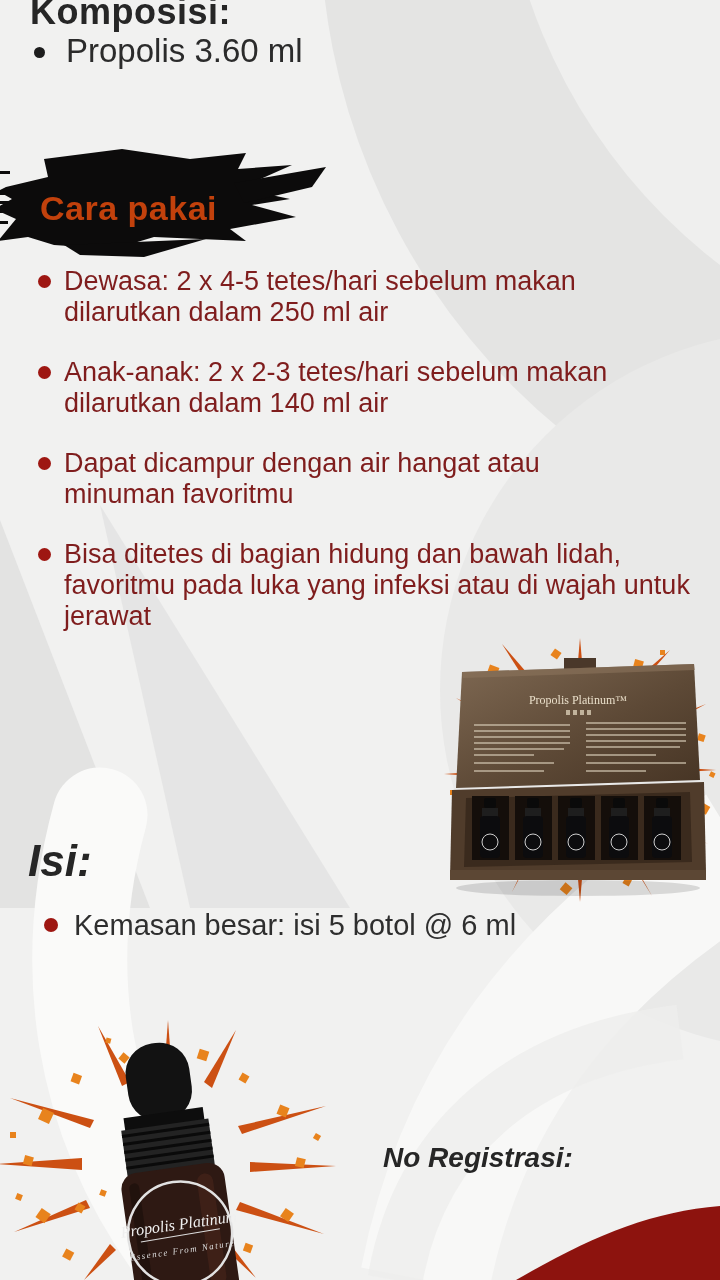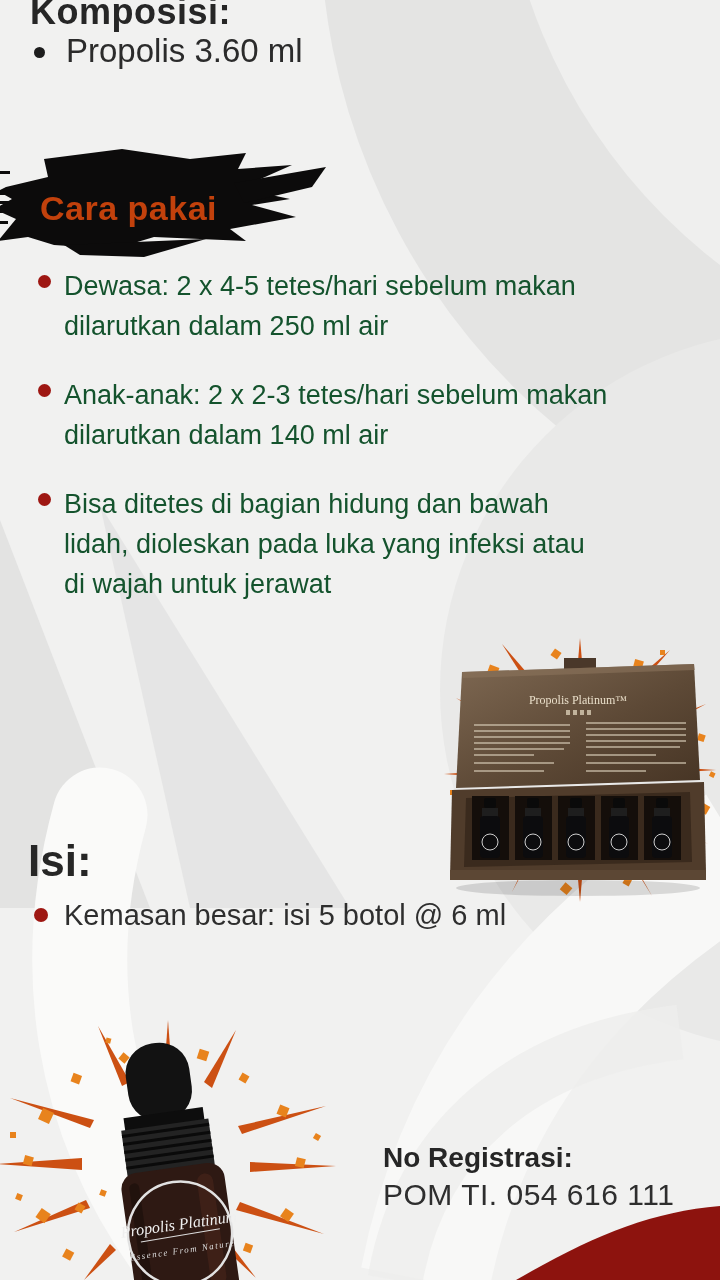--- a/index.html
+++ b/index.html
@@ -12,34 +12,34 @@
   .abs{position:absolute;}
   
   .h-komposisi{left:30px;top:-9px;font-size:36px;font-weight:700;color:#262626;letter-spacing:.5px;}
   .komposisi-item{left:30px;top:32px;font-size:33px;color:#2b2b2b;white-space:nowrap;padding-left:36px;}
   .komposisi-item::before{content:"";position:absolute;left:4px;top:15px;width:11px;height:11px;border-radius:50%;background:#1d1d1d;}
   
   .brush-wrap{left:-6px;top:143px;width:340px;height:120px;}
   .brush-label{left:40px;top:182px;font-size:34px;font-weight:700;color:#c2410c;letter-spacing:.5px;margin-top:7px;}
   
   .steps{left:36px;top:266px;width:660px;list-style:none;margin:0;padding:0;}
-  .steps li{position:relative;padding-left:28px;margin-bottom:29px;font-size:27px;line-height:40px;color:#14532d;}
+  .steps li{position:relative;padding-left:28px;margin-bottom:29px;font-size:27px;line-height:31px;color:#7f1d1d;}
   .steps li::before{content:"";position:absolute;left:2px;top:9px;width:13px;height:13px;border-radius:50%;background:#9e1712;}
   .steps li:nth-child(1){max-width:600px;}
   .steps li:nth-child(2){max-width:630px;}
   .steps li:nth-child(3){max-width:540px;}
   .steps li:nth-child(4){max-width:648px;}
   
-  .h-isi{left:28px;top:836px;font-size:44px;font-weight:700;color:#262626;}
-  .isi-list{left:30px;top:896px;list-style:none;margin:2px;padding:0;}
+  .h-isi{left:28px;top:836px;font-size:44px;font-weight:700;color:#262626;font-style:italic;}
+  .isi-list{left:30px;top:896px;list-style:none;margin:12px;padding:0;}
   .isi-list li{position:relative;padding-left:32px;margin-bottom:26px;font-size:29px;line-height:34px;color:#2e2e2e;white-space:nowrap;}
   .isi-list li::before{content:"";position:absolute;left:2px;top:10px;width:14px;height:14px;border-radius:50%;background:#9e1712;}
   
   .reg{left:383px;top:1142px;}
-  .reg .label{font-size:28px;font-weight:700;color:#262626;margin:0 0 4px 0;}
+  .reg .label{font-size:28px;font-weight:700;color:#262626;margin:0 0 4px 0;font-style:italic;}
   .reg .value{font-size:30px;color:#2e2e2e;letter-spacing:.5px;}
   
   .bg-art{left:0;top:0;width:720px;height:1280px;z-index:0;}
   .box-art{left:436px;top:632px;width:288px;height:276px;z-index:1;}
   .bottle-art{left:-18px;top:1016px;width:386px;height:264px;z-index:1;}
   .content{z-index:2;}
   .abs.content, .brush-wrap, .brush-label{z-index:2;}
 </style>
 </head>
 <body>
@@ -68,21 +68,22 @@
   <rect x="6" y="28" width="10" height="3" fill="#0c0b0b"></rect>
 </svg>
 <div class="abs brush-label content">Cara pakai</div>
 
 <div class="abs h-komposisi content">Komposisi:</div>
 <div class="abs komposisi-item content">Propolis 3.60 ml</div>
 
 <ul class="abs steps content">
   <li>Dewasa: 2 x 4-5 tetes/hari sebelum makan dilarutkan dalam 250 ml air</li>
   <li>Anak-anak: 2 x 2-3 tetes/hari sebelum makan dilarutkan dalam 140 ml air</li>
-  <li>Bisa ditetes di bagian hidung dan bawah lidah, dioleskan pada luka yang infeksi atau di wajah untuk jerawat</li>
+  <li>Dapat dicampur dengan air hangat atau minuman favoritmu</li>
+  <li>Bisa ditetes di bagian hidung dan bawah lidah, favoritmu pada luka yang infeksi atau di wajah untuk jerawat</li>
 </ul>
 
 <svg class="abs box-art" viewBox="0 0 288 276" xmlns="http://www.w3.org/2000/svg">
   <defs>
     <linearGradient id="lidGrad" x1="0" y1="0" x2="1" y2="1">
       <stop offset="0" stop-color="#7e6852"></stop>
       <stop offset="0.55" stop-color="#5d4936"></stop>
       <stop offset="1" stop-color="#463424"></stop>
     </linearGradient>
   </defs>
@@ -258,14 +259,13 @@
     <rect x="146" y="162" width="10" height="112" rx="5" fill="#1d0f0b" opacity="0.7"></rect>
     <circle cx="190" cy="218" r="52" fill="none" stroke="#e2e2e2" stroke-width="2.5"></circle>
     <text x="190" y="214" text-anchor="middle" font-size="16" fill="#efefef" font-family="Liberation Serif, serif" font-style="italic">Propolis Platinum</text>
     <line x1="150" y1="221" x2="230" y2="219" stroke="#dddddd" stroke-width="1"></line>
     <text x="190" y="238" text-anchor="middle" font-size="9" fill="#dddddd" letter-spacing="1.5" font-family="Liberation Serif, serif" font-style="italic">Essence From Nature</text>
   </g>
 </svg>
 
 <div class="abs reg content">
   <div class="label">No Registrasi:</div>
-  <div class="value">POM TI. 054 616 111</div>
 </div>
 
 </body></html>

